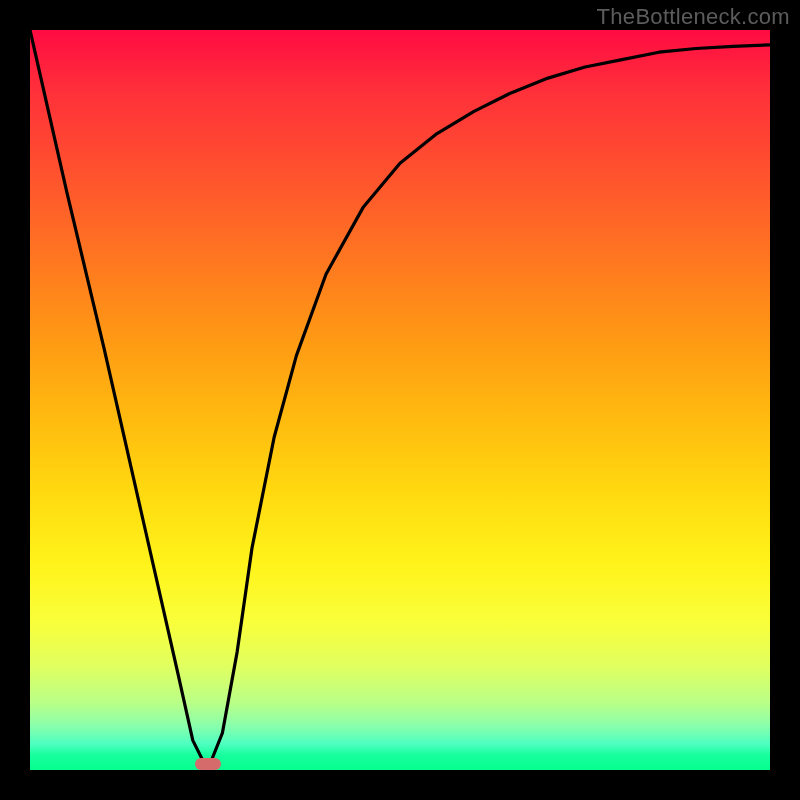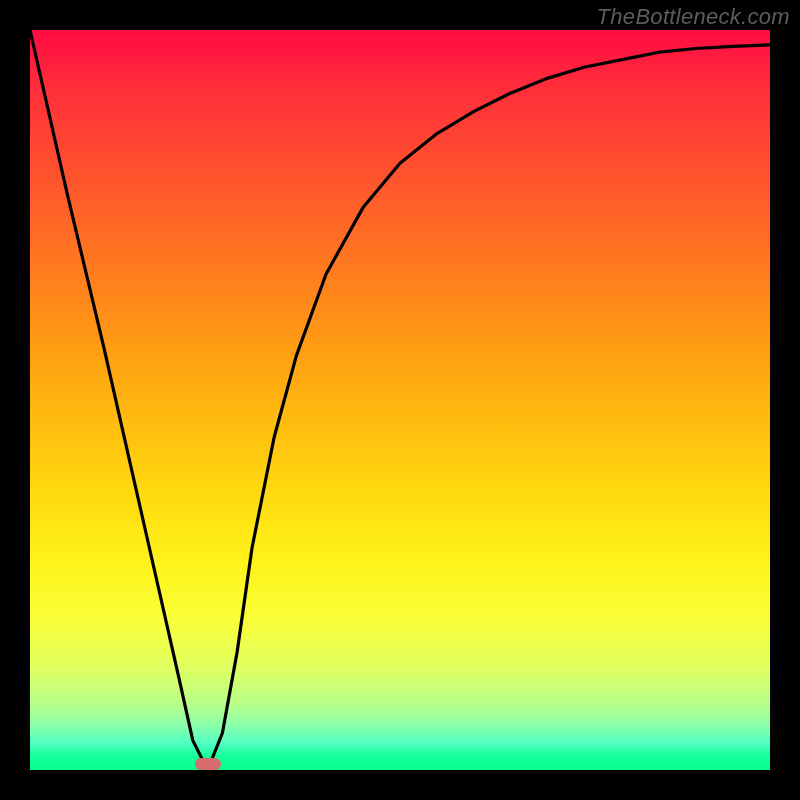--- a/index.html
+++ b/index.html
@@ -10,21 +10,20 @@
     overflow: hidden;
     background: #000;
     font-family: Arial, Helvetica, sans-serif;
   }
   .frame {
     position: absolute;
     top: 0; left: 0;
     width: 800px;
     height: 800px;
     background: #000;
-    font-style: italic;
   }
   .plot-area {
     position: absolute;
     top: 30px;
     left: 30px;
     width: 740px;
     height: 740px;
     overflow: hidden;
   }
   .gradient {

